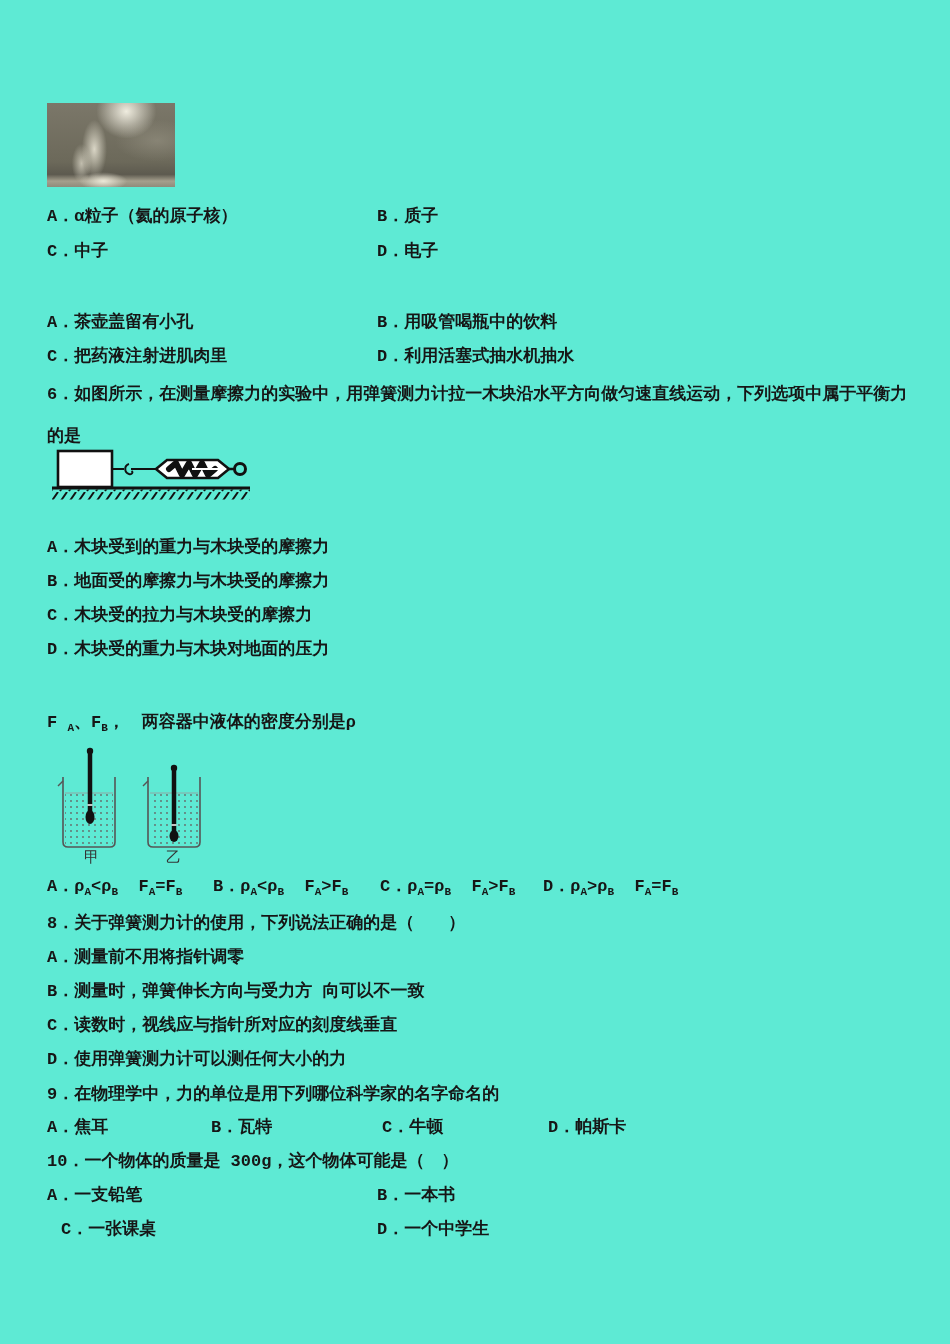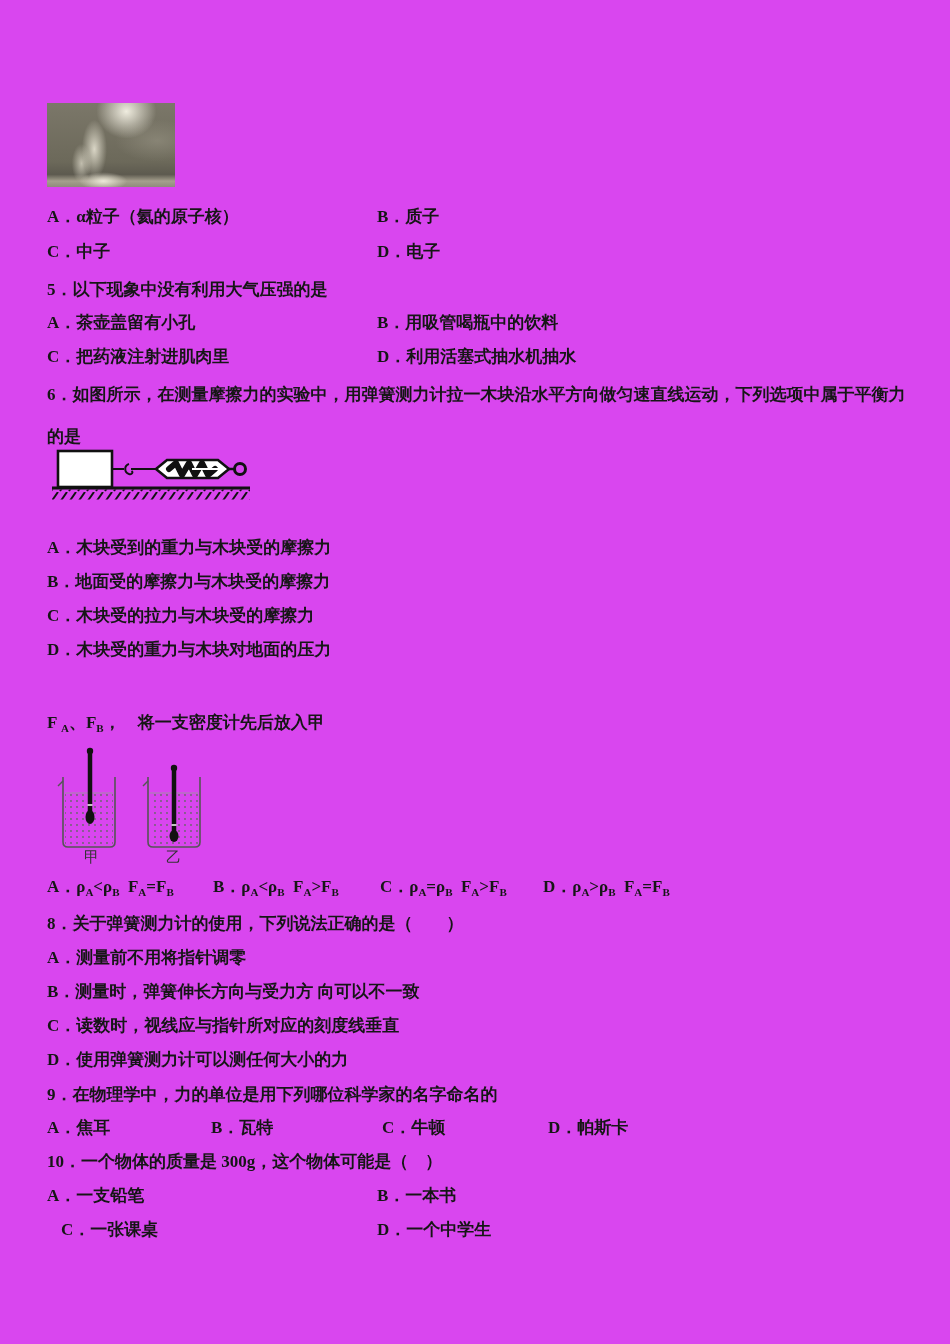--- a/index.html
+++ b/index.html
@@ -1,21 +1,21 @@
 <!DOCTYPE html>
 <html><head>
 <meta charset="utf-8">
 <style>
   html,body{margin:0;padding:0;background:#ffffff;}
   #page{
     position:relative;
     width:950px;
     height:1344px;
-    background:#d946ef;
-    font-family:Liberation Serif, serif;
+    background:#5eead4;
+    font-family:Liberation Mono, monospace;
     font-weight:700;
     color:#161616;
     font-size:17px;
     overflow:hidden;
   }
   .t{
     position:absolute;
     white-space:pre;
     line-height:1.25;
   }
@@ -49,21 +49,20 @@
 
 <div id="page">
 
   <div id="photo"></div>
 
   <div class="t" style="left:47px;top:206px"><span>A．</span><span>α粒子（氦的原子核）</span></div>
   <div class="t" style="left:377px;top:206px"><span>B．</span><span>质子</span></div>
   <div class="t" style="left:47px;top:241px"><span>C．</span><span>中子</span></div>
   <div class="t" style="left:377px;top:241px"><span>D．</span><span>电子</span></div>
 
-  <div class="t" style="left:47px;top:279px">5．以下现象中没有利用大气压强的是</div>
   <div class="t" style="left:47px;top:312px"><span>A．</span><span>茶壶盖留有小孔</span></div>
   <div class="t" style="left:377px;top:312px"><span>B．</span><span>用吸管喝瓶中的饮料</span></div>
   <div class="t" style="left:47px;top:346px"><span>C．</span><span>把药液注射进肌肉里</span></div>
   <div class="t" style="left:377px;top:346px"><span>D．</span><span>利用活塞式抽水机抽水</span></div>
 
   <div class="t" style="left:47px;top:384px">6．如图所示，在测量摩擦力的实验中，用弹簧测力计拉一木块沿水平方向做匀速直线运动，下列选项中属于平衡力</div>
   <div class="t" style="left:47px;top:426px">的是</div>
 
   <div style="position:absolute;left:50px;top:448px">
     <svg width="205" height="58" viewBox="0 0 205 58">
@@ -84,21 +83,21 @@
       <line x1="179" y1="21" x2="184" y2="21" stroke="#111" stroke-width="2.5"></line>
       <circle cx="190" cy="21" r="5.5" fill="none" stroke="#111" stroke-width="3"></circle>
     </svg>
   </div>
 
   <div class="t" style="left:47px;top:537px"><span>A．</span><span>木块受到的重力与木块受的摩擦力</span></div>
   <div class="t" style="left:47px;top:571px"><span>B．</span><span>地面受的摩擦力与木块受的摩擦力</span></div>
   <div class="t" style="left:47px;top:639px"><span>D．</span><span>木块受的重力与木块对地面的压力</span></div>
   <div class="t" style="left:47px;top:605px"><span>C．</span><span>木块受的拉力与木块受的摩擦力</span></div>
 
-  <div class="t" style="left:47px;top:712px"><span>F </span><sub>A</sub><span>、F</span><sub>B</sub><span>，　将一支密度计先后放入甲</span></div>
+  <div class="t" style="left:47px;top:712px"><span>F </span><sub>A</sub><span>、F</span><sub>B</sub><span>，　两容器中液体的密度分别是ρ</span></div>
 
   <div style="position:absolute;left:57px;top:745px">
     <svg width="150" height="112" viewBox="0 0 150 112">
       <defs>
         <pattern id="dots" width="6" height="6" patternUnits="userSpaceOnUse">
           <circle cx="2" cy="2" r="0.9" fill="#666"></circle>
         </pattern>
       </defs>
 
       <path d="M6,32 L6,97 Q6,102 11,102 L53,102 Q58,102 58,97 L58,32" fill="none" stroke="#555" stroke-width="1.6"></path>

